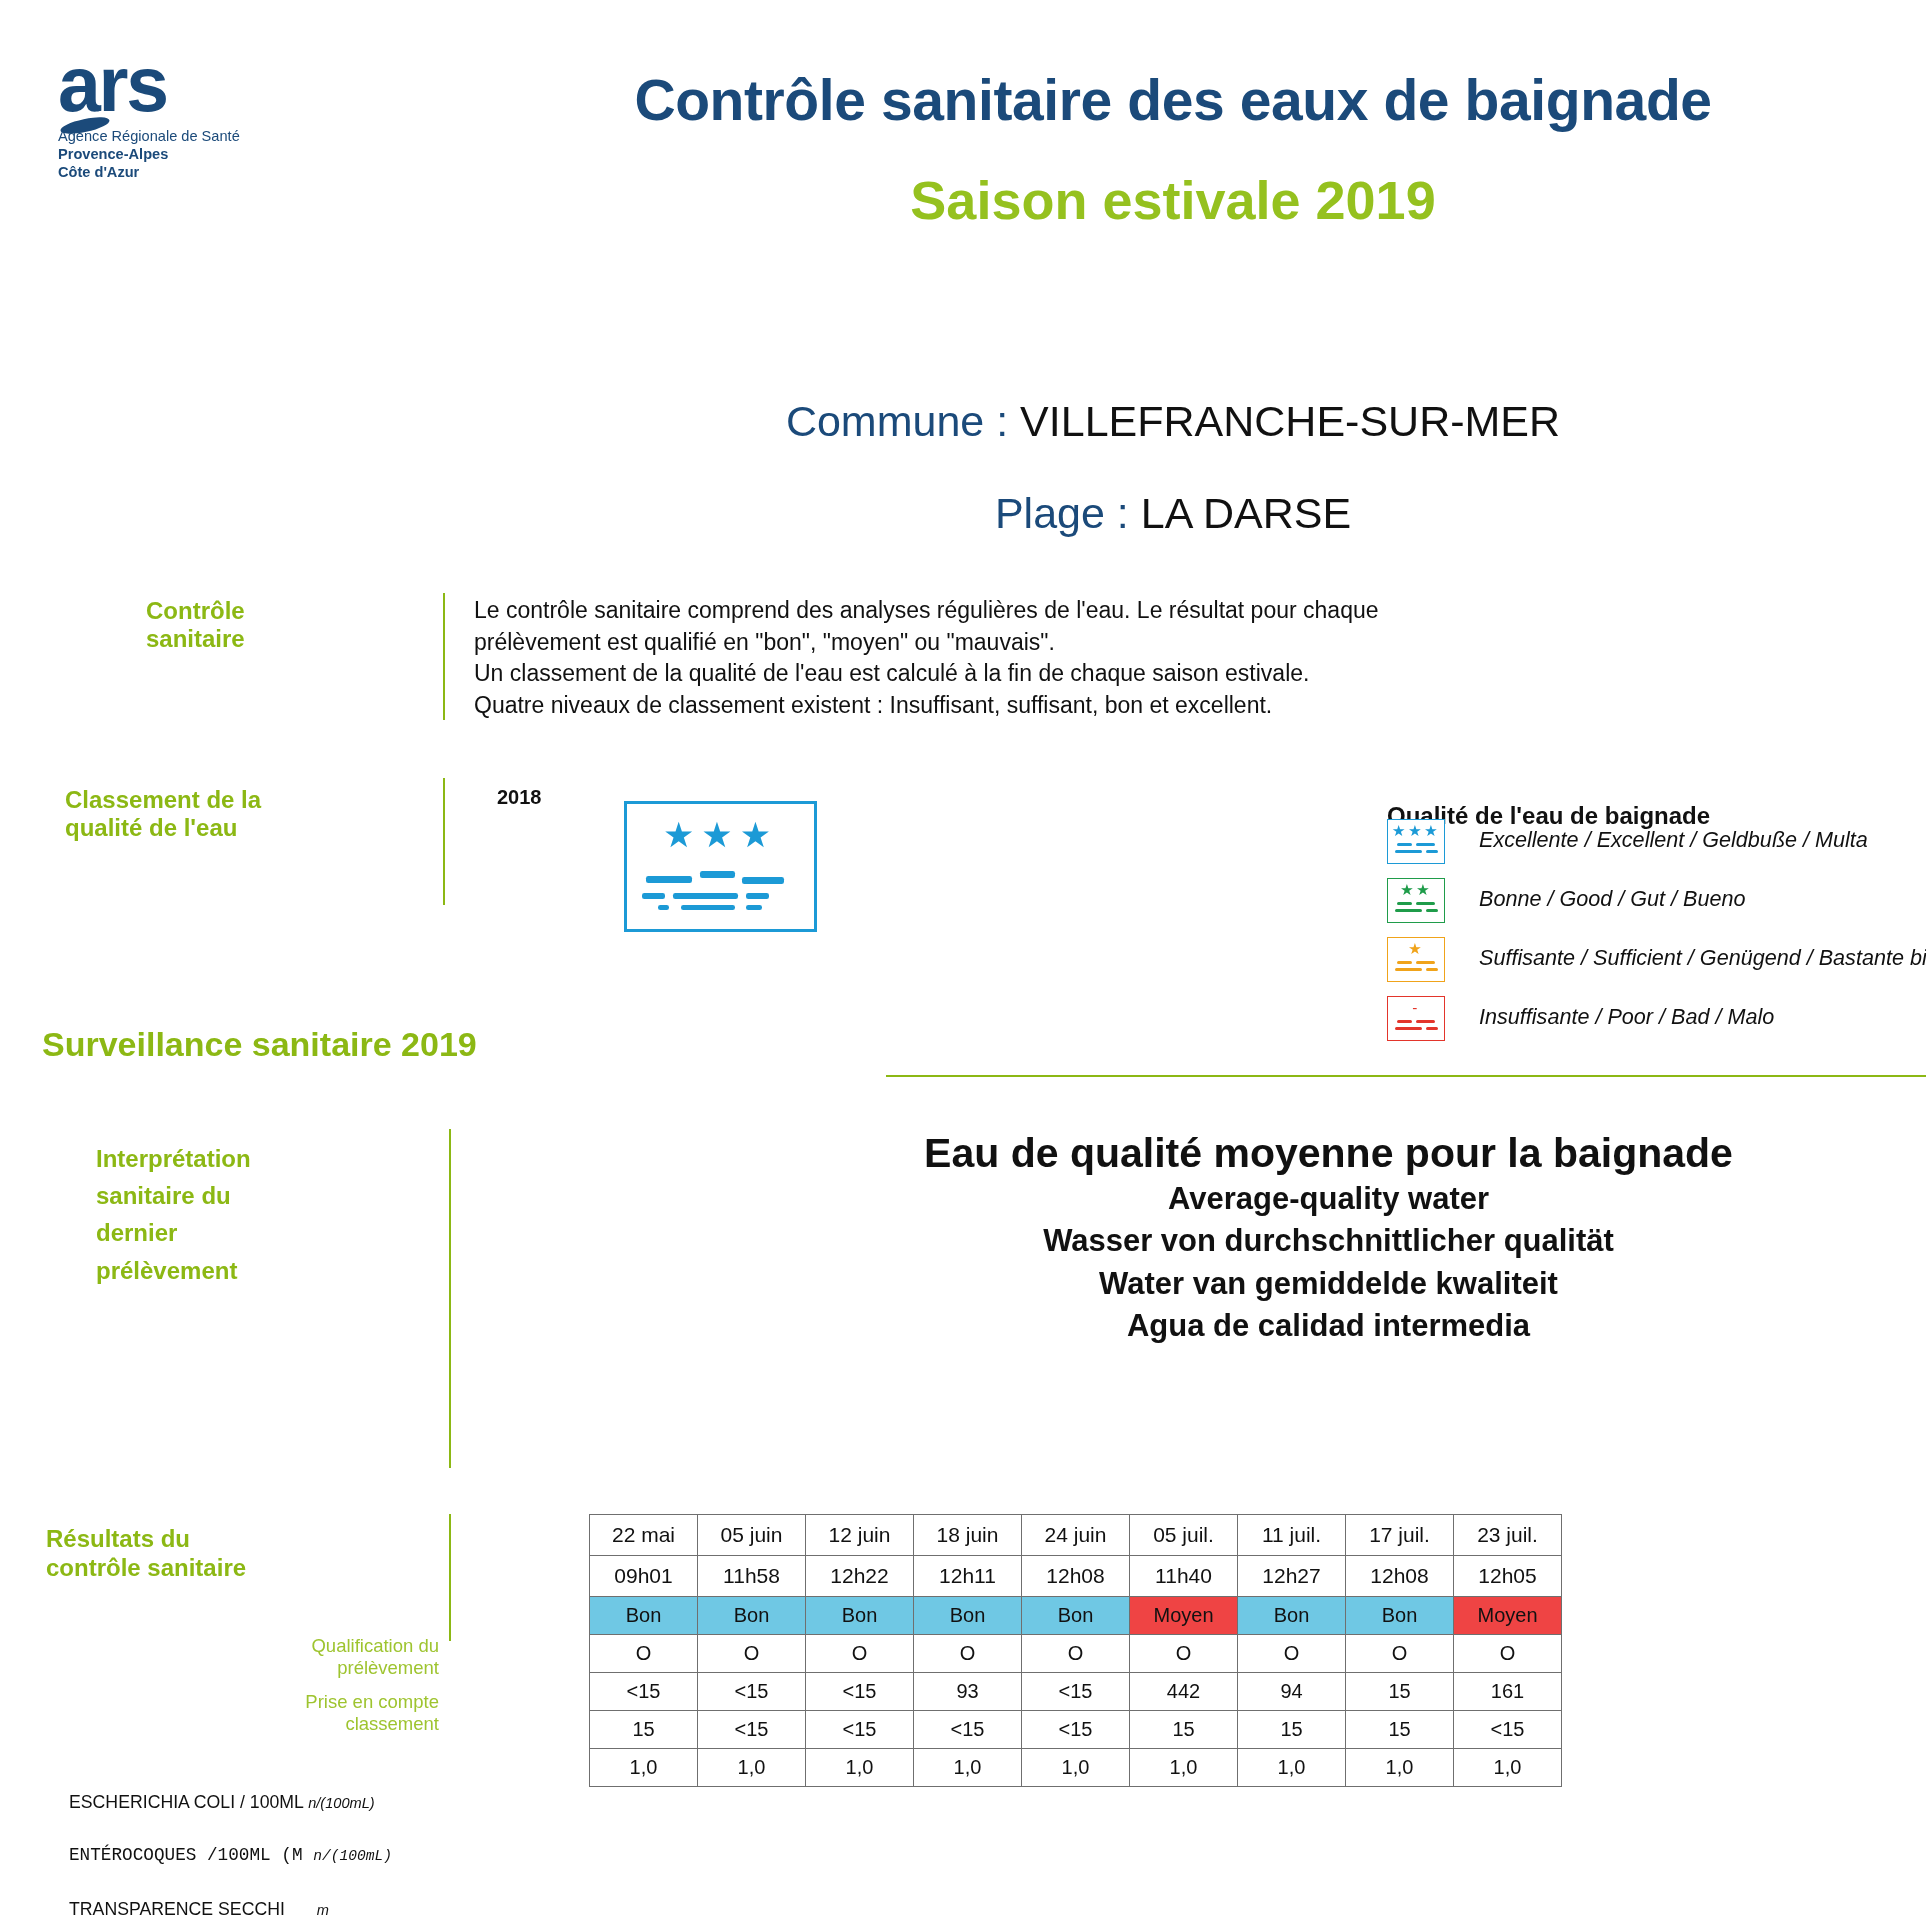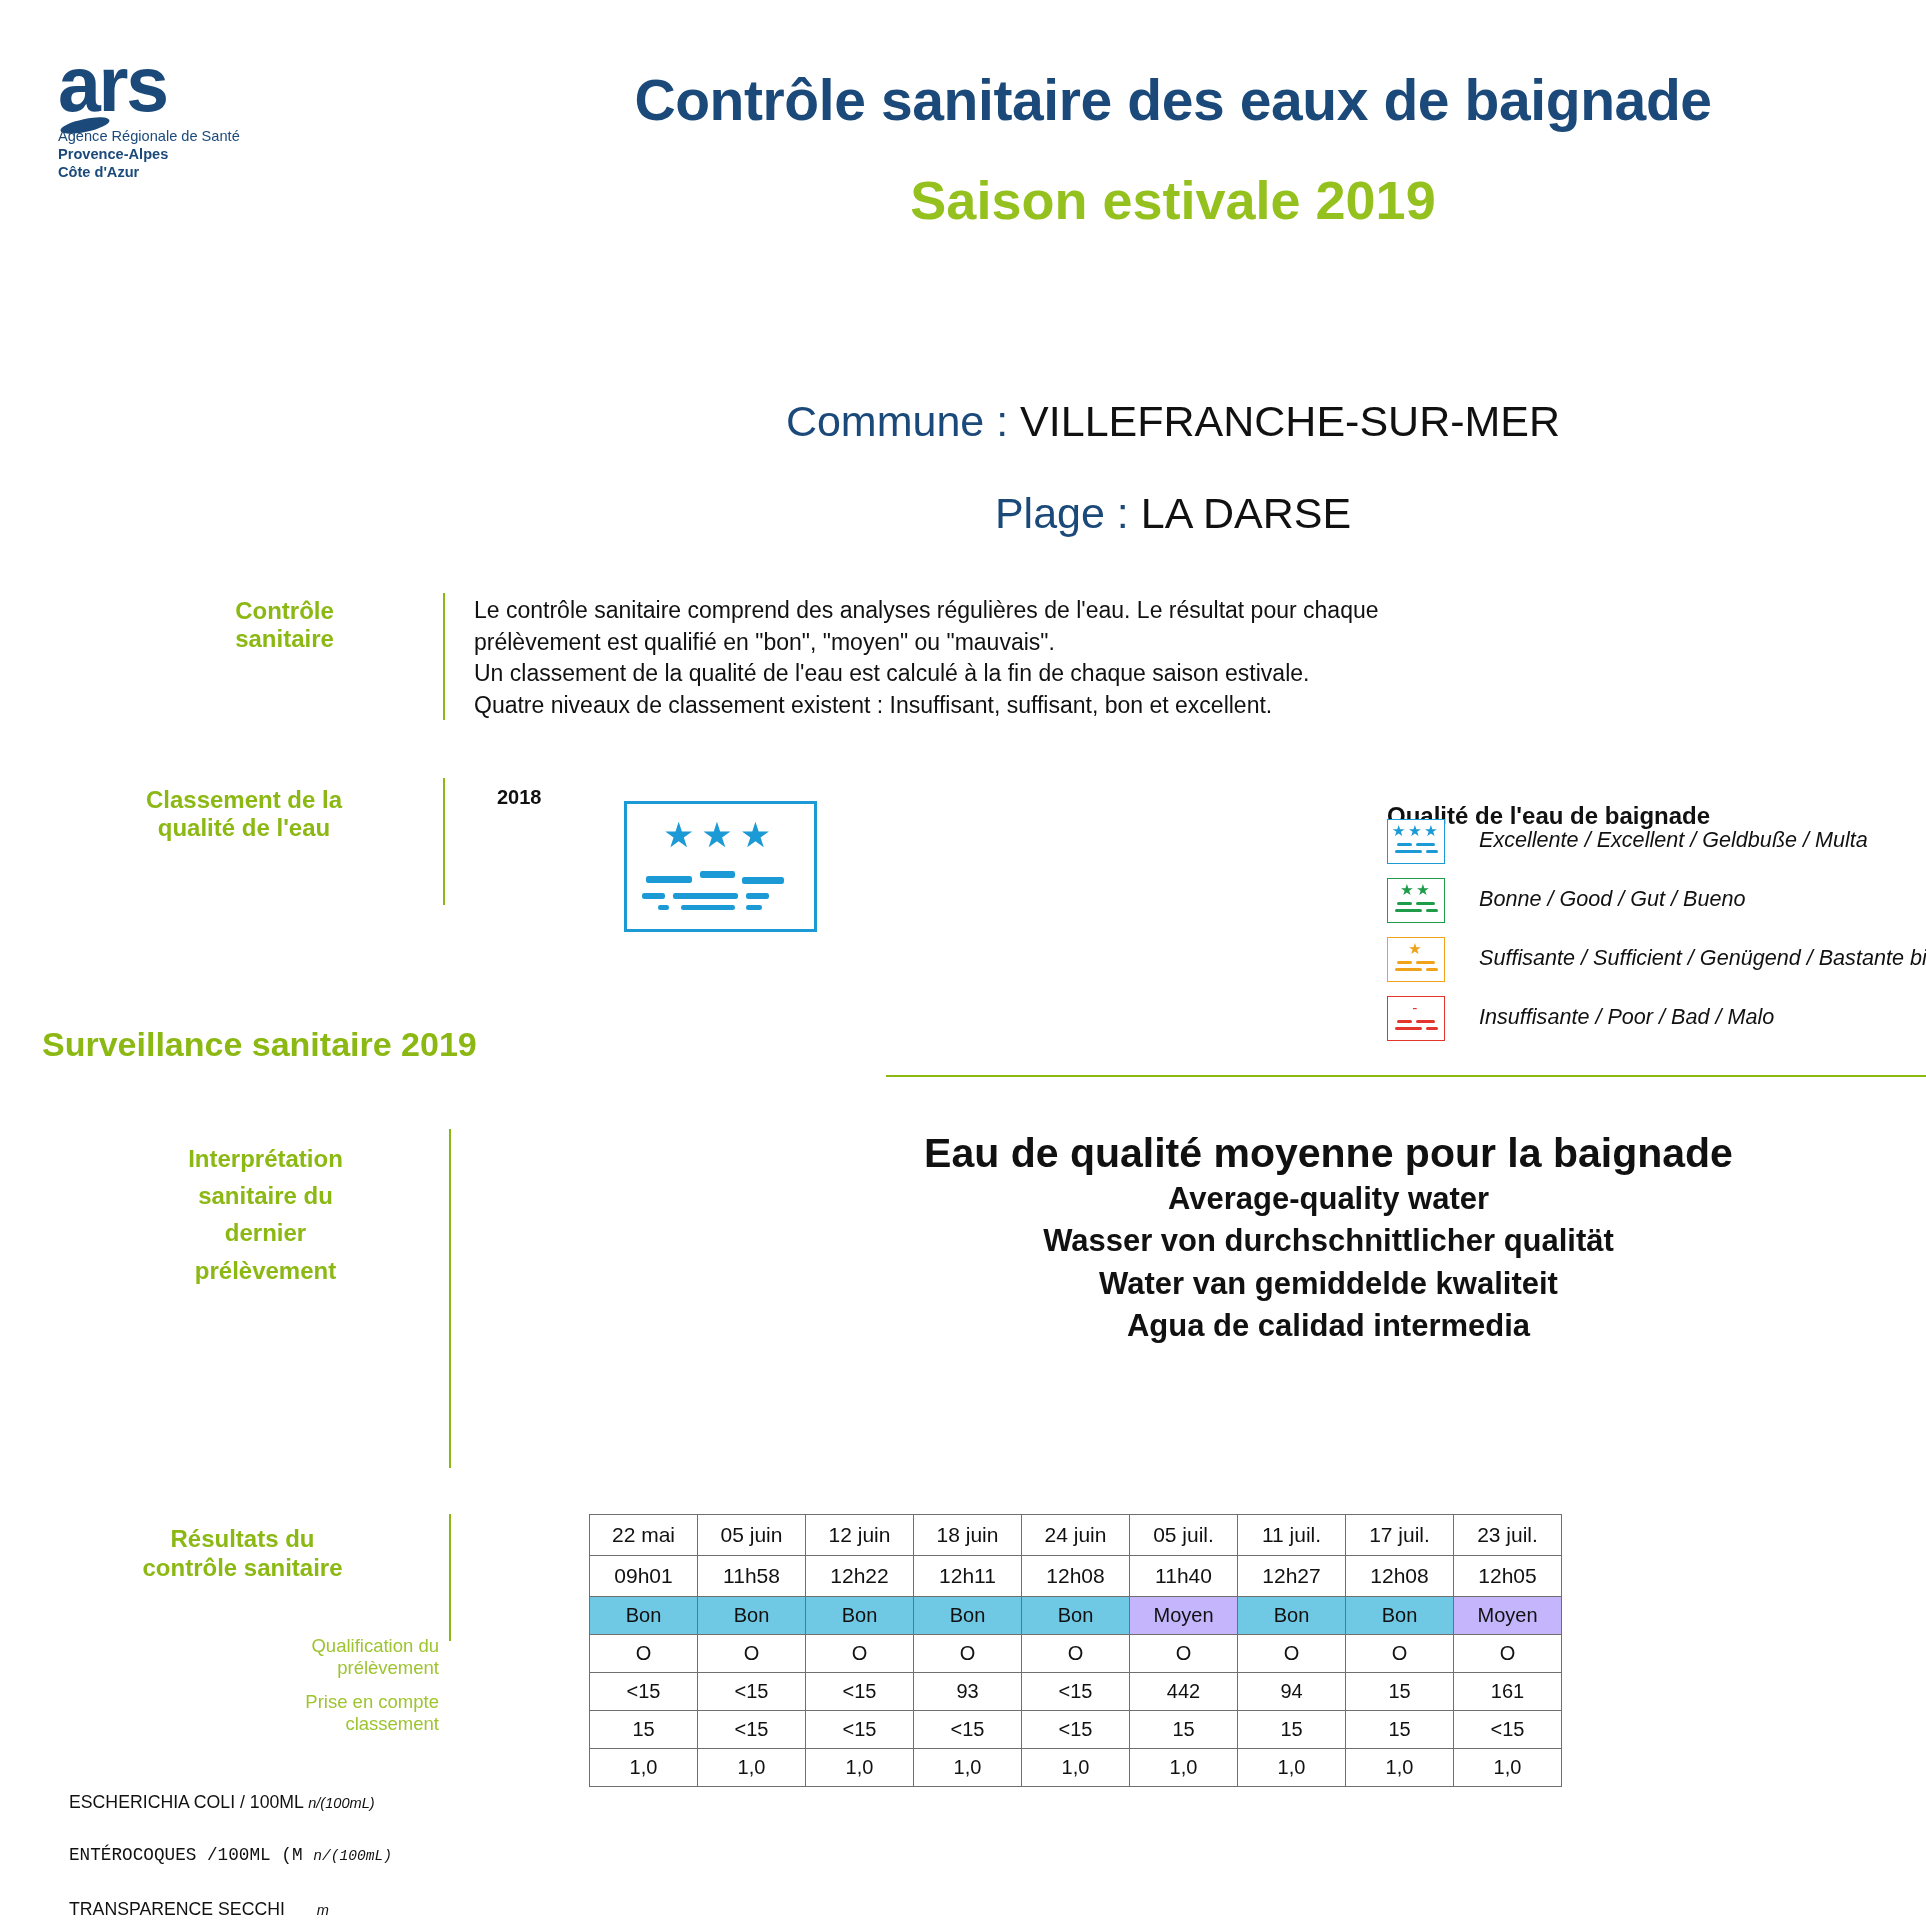--- a/index.html
+++ b/index.html
@@ -102,21 +102,21 @@
     color: #1b4a7a;
     font-weight: normal;
   }
   .val-black {
     color: #111;
   }
 
   
   .side-label {
     position: absolute;
-    text-align: center;
+    text-align: left;
     color: #8cb814;
     font-weight: bold;
     line-height: 1.18;
   }
   .vbar {
     position: absolute;
     background: #8cb814;
     width: 1.9px;
   }
 
@@ -340,21 +340,21 @@
     font-size: 21px;
     height: 40px;
   }
   td.qual {
     color: #fff;
     font-weight: normal;
     font-size: 19px;
     height: 42px;
   }
   td.qual.bon { background: #6fc8e4; }
-  td.qual.moyen { background: #c4b5fd; }
+  td.qual.moyen { background: #ef4444; }
 </style>
 </head>
 <body>
 
 <div class="page">
 
   <div class="logo">
     <div class="logo-ars"><span>ars</span><span class="s"></span></div>
     <div class="logo-swoosh"></div>
     <div class="logo-sub">

